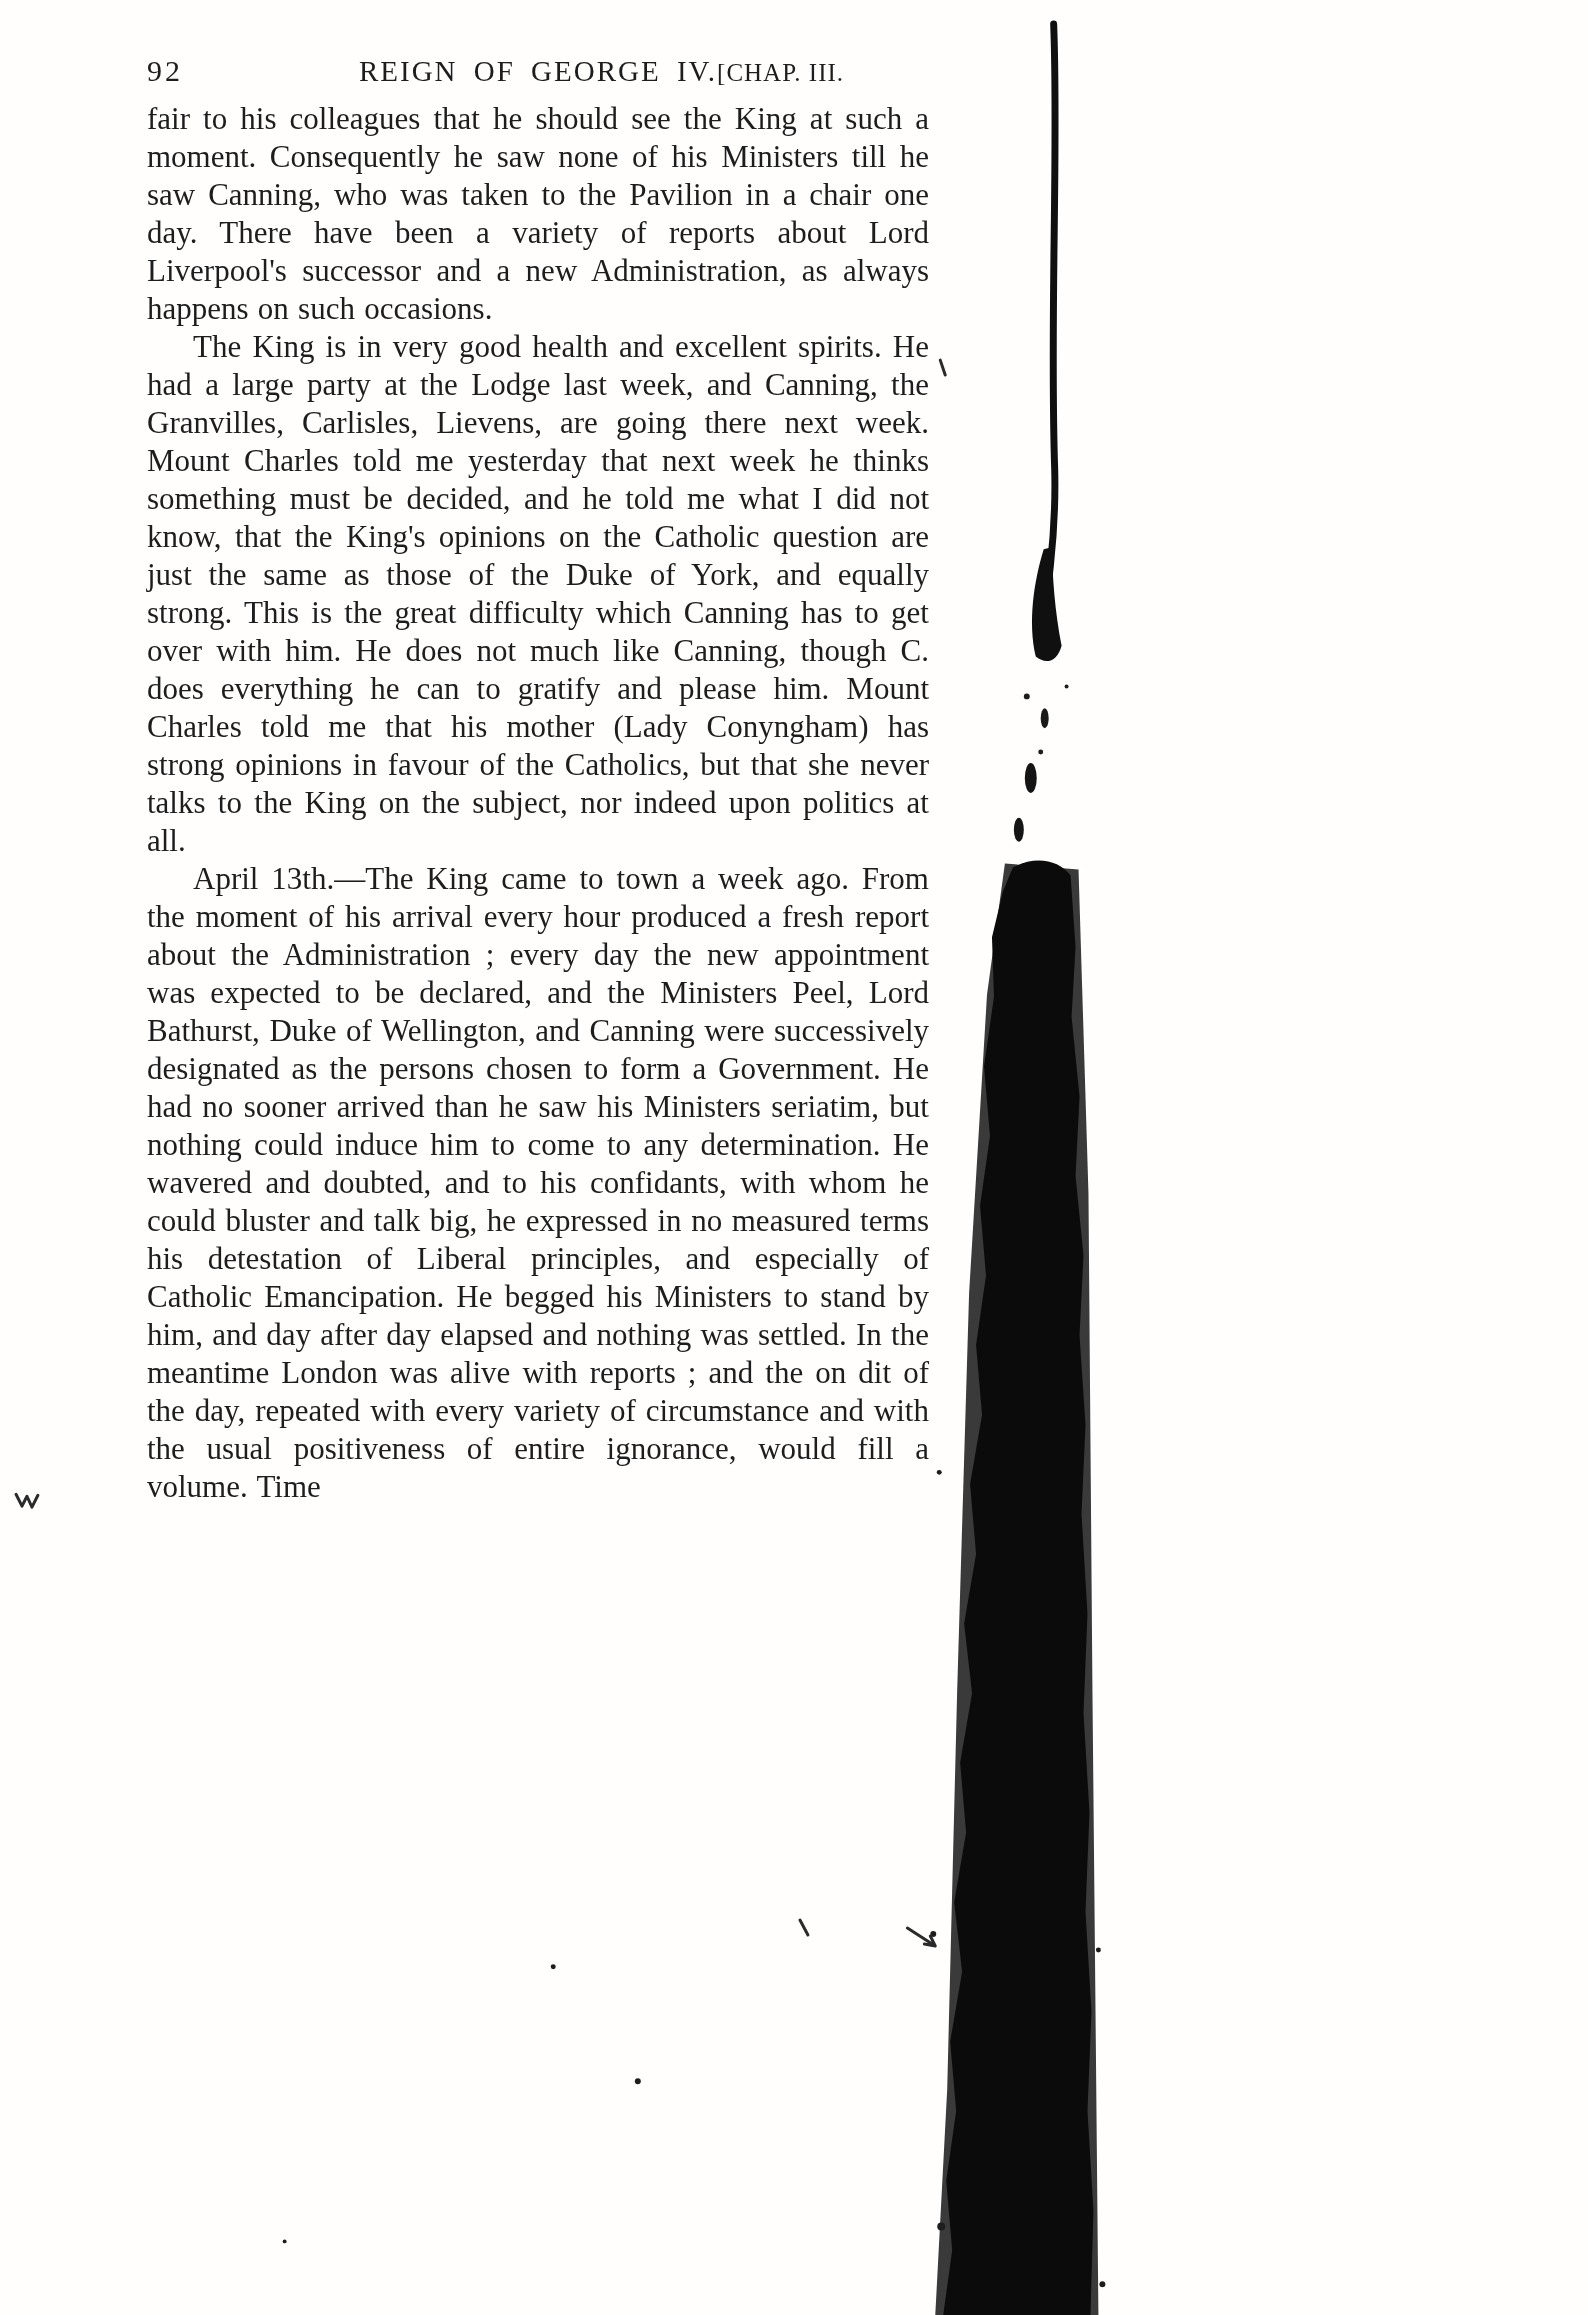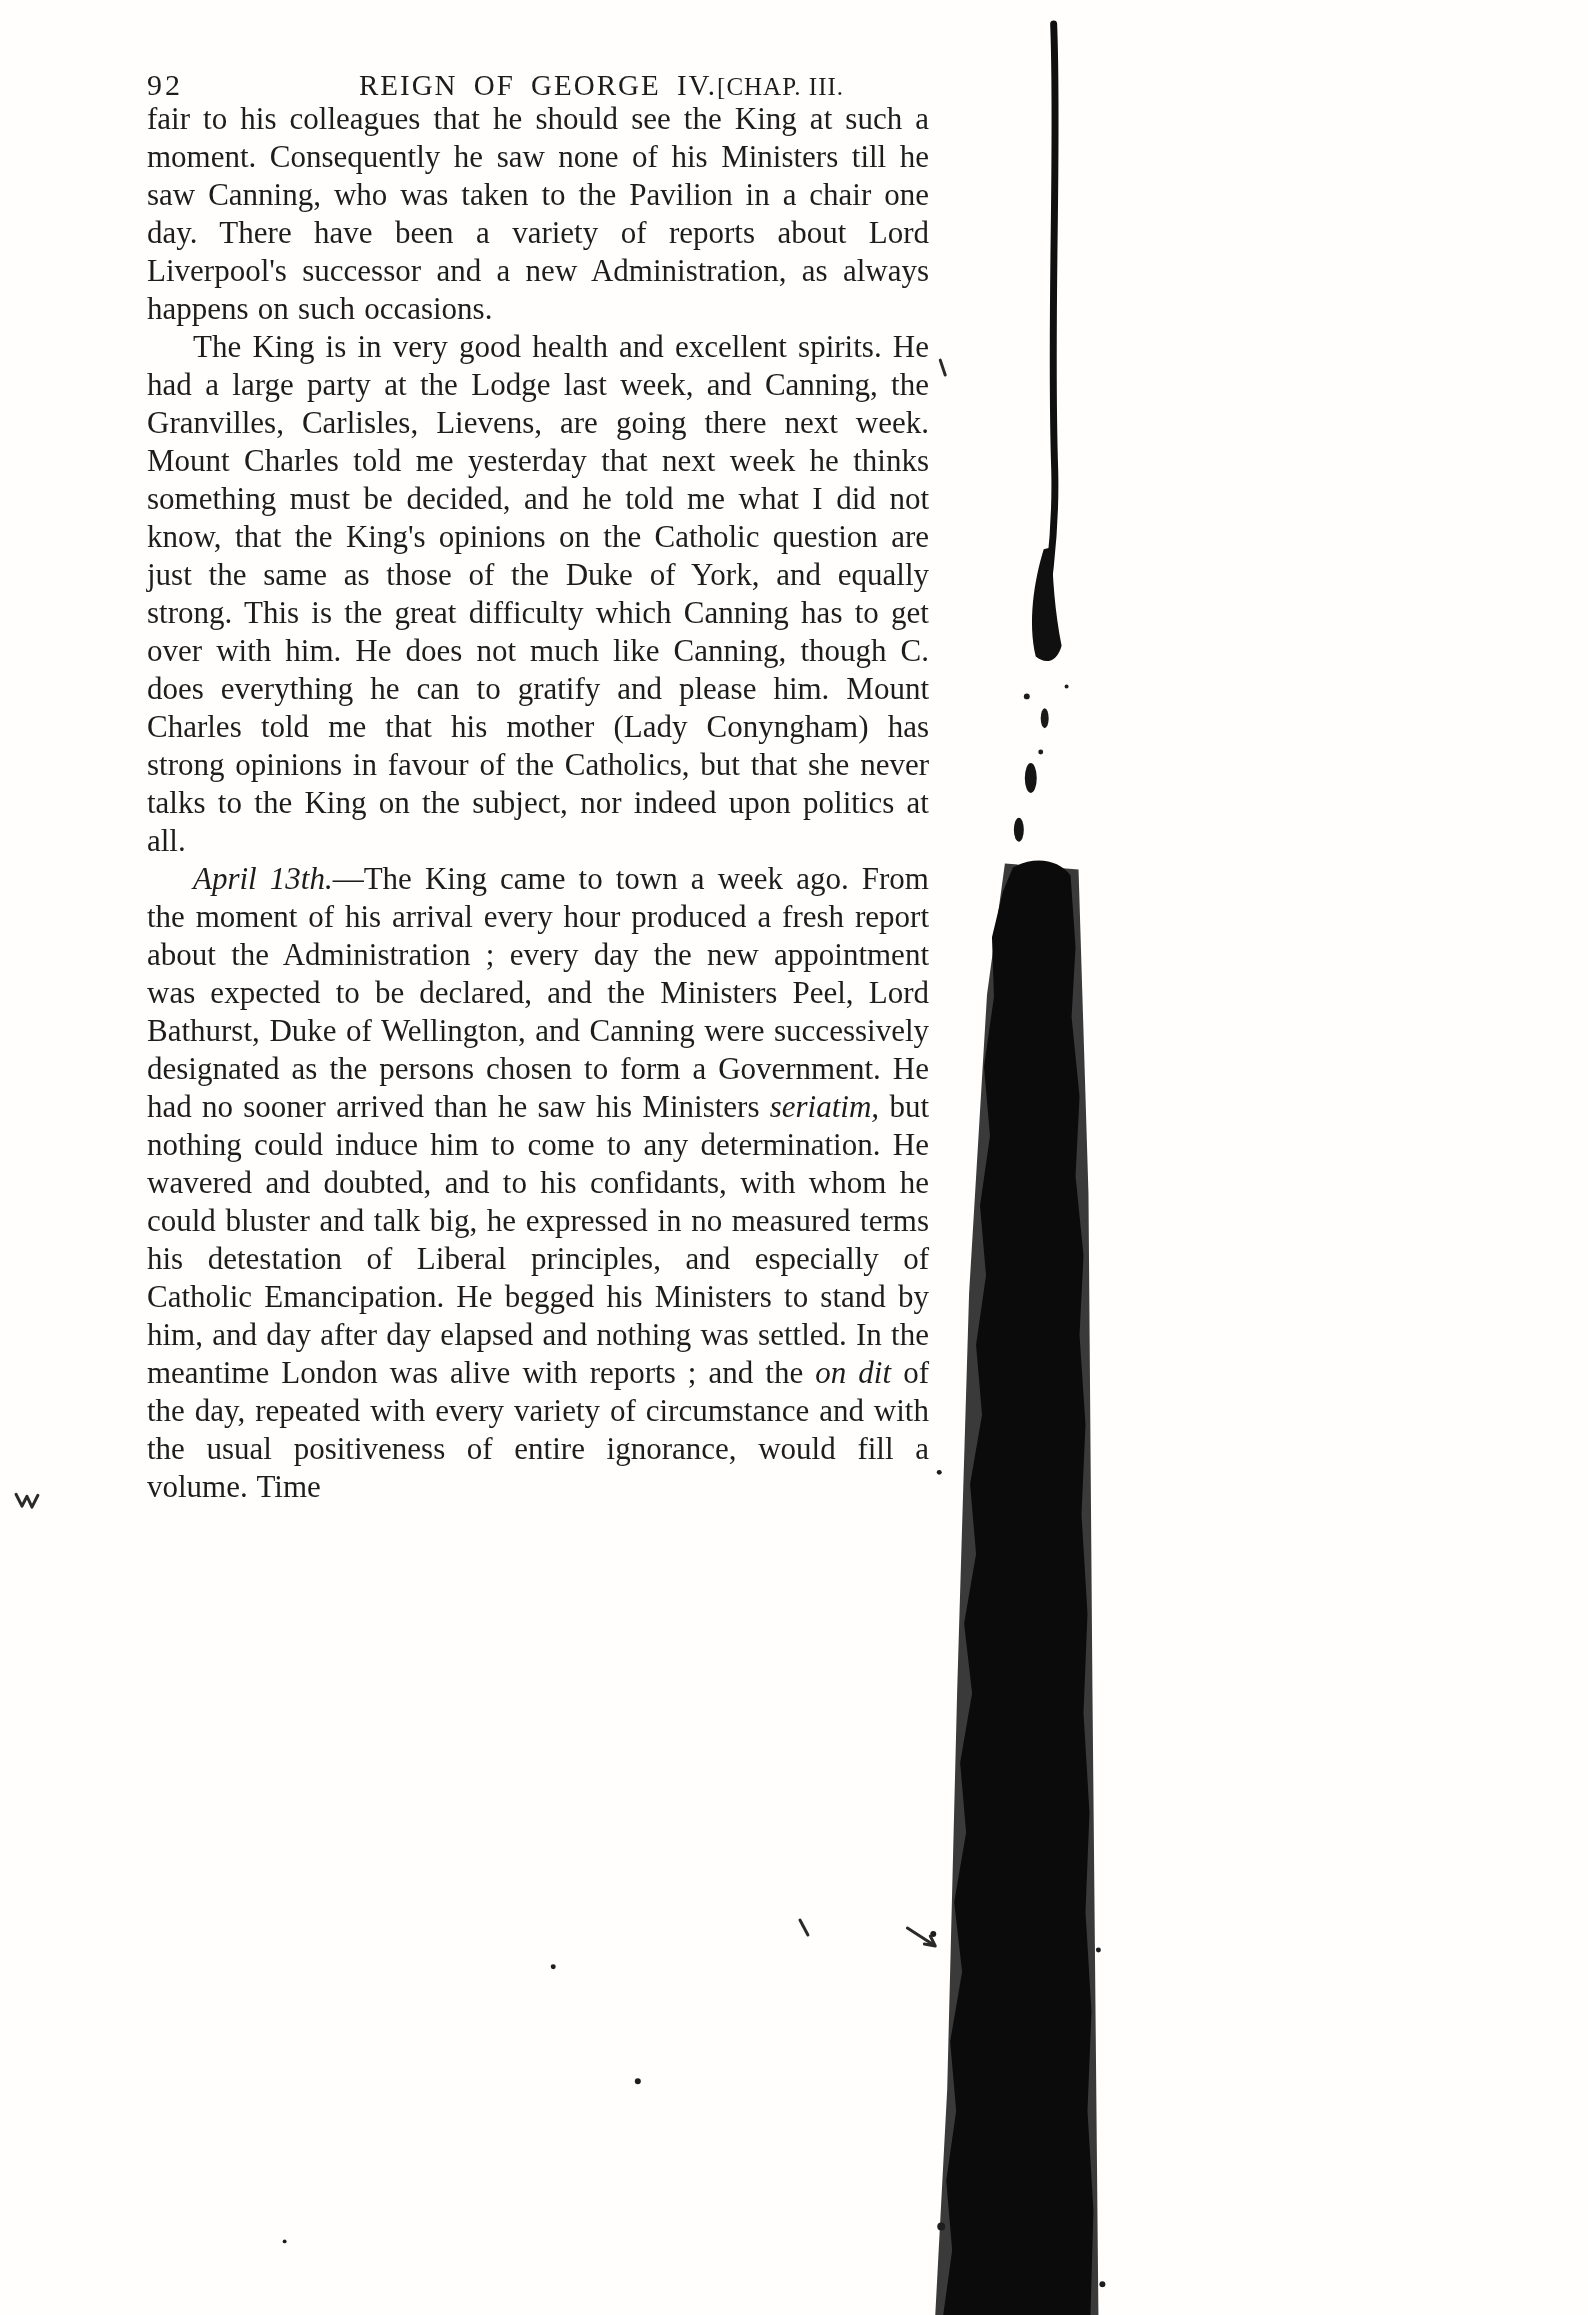--- a/index.html
+++ b/index.html
@@ -12,21 +12,21 @@
     width: 1588px;
     height: 2315px;
     background: #fffefd;
     overflow: hidden;
     font-family: "Liberation Serif", "DejaVu Serif", serif;
     color: #1d1d1d;
   }
   .header {
     position: absolute;
     left: 147px;
-    top: 68px;
+    top: 54px;
     width: 782px;
     display: grid;
     grid-template-columns: 1fr auto 1fr;
     align-items: baseline;
   }
   .page-number {
     font-size: 30px;
     letter-spacing: 3px;
     text-align: left;
   }
@@ -53,21 +53,20 @@
     text-align: justify;
     word-spacing: 1.5px;
   }
   .para {
     margin: 0;
   }
   .para.indent {
     text-indent: 46px;
   }
   .italic {
-    font-style: italic;
   }
   .artifact-svg {
     position: absolute;
     left: 0;
     top: 0;
     pointer-events: none;
   }
 </style>
 </head>
 <body>

